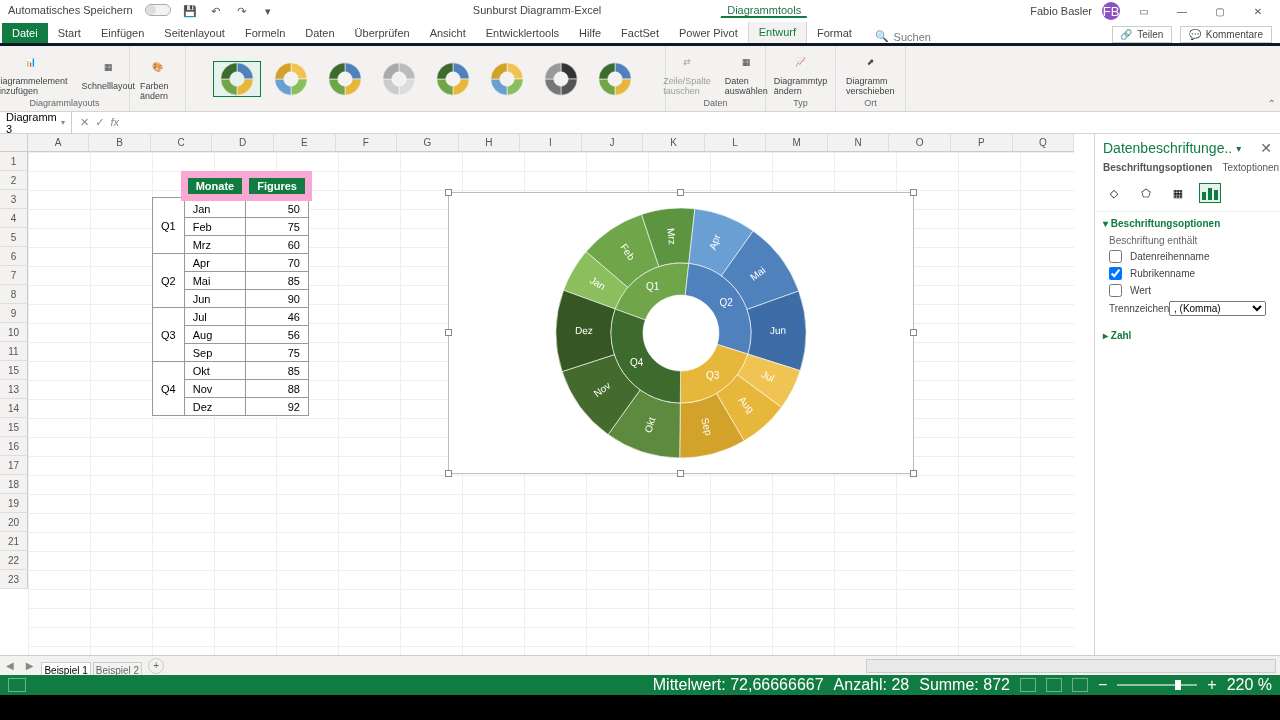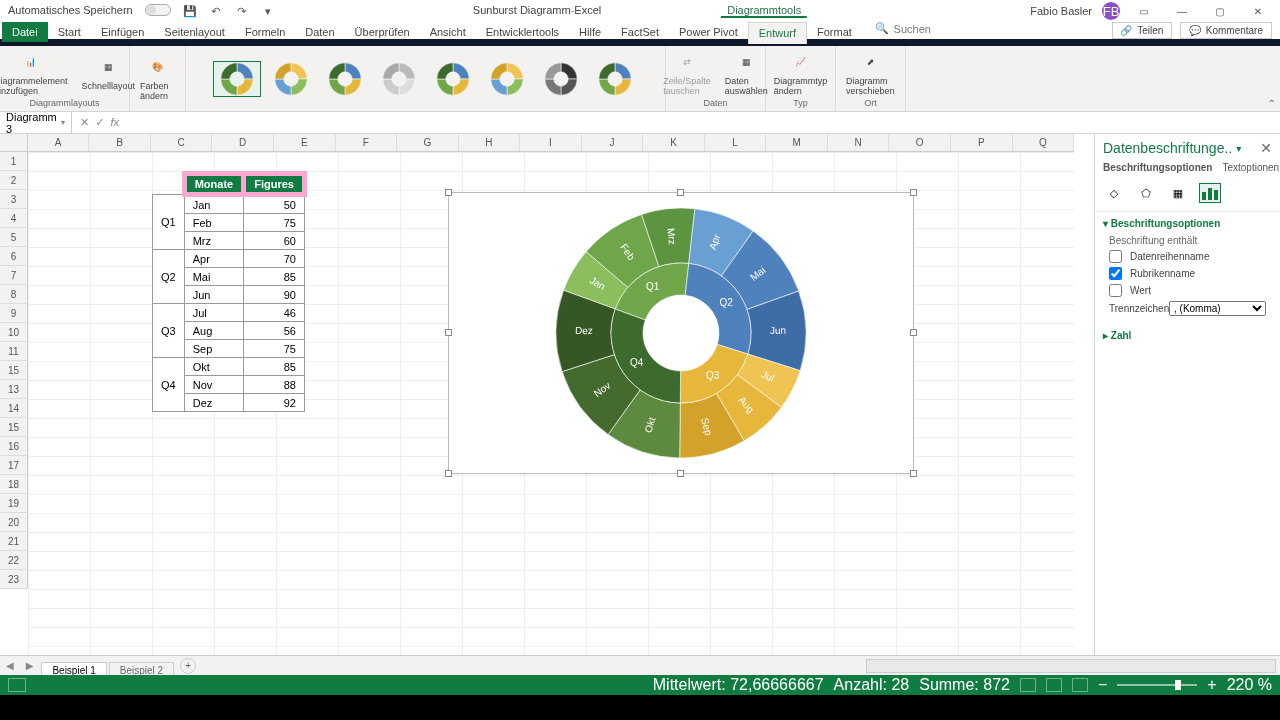--- a/index.html
+++ b/index.html
@@ -12,21 +12,21 @@
 .titlebar .center { position: absolute; left: 50%; transform: translateX(-50%); display: flex; gap: 0; }
 .titlebar .right { margin-left: auto; display: flex; align-items: center; gap: 10px; padding-right: 8px; }
 .toggle { width: 26px; height: 12px; border: 1px solid #aaa; border-radius: 6px; position: relative; background: #f3f3f3; }
 .toggle::after { content: ""; position: absolute; width: 10px; height: 10px; border-radius: 50%; background: #ddd; top: 0; left: 0; }
 .qat-ic { width: 14px; height: 14px; display: flex; align-items: center; justify-content: center; color: #555; }
 .diagtool { border-bottom: 2px solid #107c41; padding: 0 6px; color: #217346; }
 .avatar { width: 18px; height: 18px; border-radius: 50%; background: #8e4ec6; color: #fff; font-size: 13px; display: flex; align-items: center; justify-content: center; }
 .win-btn { width: 28px; height: 18px; display: flex; align-items: center; justify-content: center; font-size: 10px; color: #555; }
 
 
-.ribbon-tabs { height: 24px; background: #fff; display: flex; align-items: flex-start; font-size: 11px; border-bottom: 7px solid #0f172a; }
+.ribbon-tabs { height: 24px; background: #fff; display: flex; align-items: flex-end; font-size: 11px; border-bottom: 3px solid #0f172a; }
 .ribbon-tabs .tab { padding: 4px 10px; color: #444; cursor: pointer; }
 .ribbon-tabs .tab.datei { background: #107c41; color: #fff; margin-left: 2px; }
 .ribbon-tabs .tab.active { background: #f3f2f1; border: 1px solid #d4d4d4; border-bottom: 1px solid #f3f2f1; color: #107c41; }
 .ribbon-tabs .search { margin-left: 14px; display: flex; align-items: center; gap: 4px; color: #777; }
 .ribbon-tabs .right-actions { margin-left: auto; display: flex; gap: 8px; padding-right: 8px; }
 .ribbon-tabs .rb { border: 1px solid #ccc; padding: 2px 8px; font-size: 10px; color: #444; display: flex; align-items: center; gap: 4px; }
 
 
 .ribbon-body { height: 66px; background: #f3f2f1; border-bottom: 1px solid #d4d4d4; display: flex; position: relative; }
 .rgroup { display: flex; flex-direction: column; border-right: 1px solid #ddd; padding: 2px 6px; }
@@ -52,21 +52,21 @@
 .col-headers .ch { width: 62px; text-align: center; border-right: 1px solid #ddd; line-height: 18px; }
 .row-area { position: absolute; top: 18px; left: 0; right: 0; bottom: 0; }
 .row-headers { position: absolute; left: 0; top: 0; width: 28px; background: #f3f2f1; }
 .row-headers .rh { height: 19px; border-bottom: 1px solid #ddd; border-right: 1px solid #ccc; font-size: 10px; text-align: center; line-height: 19px; color: #555; }
 .cells { position: absolute; left: 28px; top: 0; right: 0; bottom: 0; }
 .gridlines { position: absolute; inset: 0; background-image: linear-gradient(to right, #eee 1px, transparent 1px), linear-gradient(to bottom, #eee 1px, transparent 1px); background-size: 62px 19px; }
 
 
 .data-table { position: absolute; left: 124px; top: 19px; font-size: 11px; }
 .data-table table { border-collapse: collapse; }
-.data-table th { background: #107c41; color: #fff; border: 5px solid #f9a8d4; padding: 2px 8px; text-align: left; font-weight: 600; height: 18px; }
+.data-table th { background: #107c41; color: #fff; border: 7px solid #f9a8d4; padding: 2px 8px; text-align: left; font-weight: 600; height: 18px; }
 .data-table td { border: 1px solid #999; padding: 2px 8px; height: 18px; background: #fff; }
 .data-table td.num { text-align: right; }
 .data-table td.qcell { text-align: center; }
 
 
 .chart-obj { position: absolute; left: 420px; top: 40px; width: 466px; height: 282px; border: 1px solid #bbb; background: #fff; }
 .handle { position: absolute; width: 7px; height: 7px; background: #fff; border: 1px solid #888; }
 .h-tl { left: -4px; top: -4px; } .h-tr { right: -4px; top: -4px; } .h-bl { left: -4px; bottom: -4px; } .h-br { right: -4px; bottom: -4px; }
 .h-tm { left: 50%; top: -4px; margin-left: -4px; } .h-bm { left: 50%; bottom: -4px; margin-left: -4px; }
 .h-ml { left: -4px; top: 50%; margin-top: -4px; } .h-mr { right: -4px; top: 50%; margin-top: -4px; }
@@ -86,21 +86,21 @@
 .sp-section .sec-hd { color: #107c41; font-weight: 600; margin-bottom: 4px; }
 .sp-section .sec-hd::before { content: "▾ "; }
 .sp-section.coll .sec-hd::before { content: "▸ "; }
 .sp-row { display: flex; align-items: center; gap: 4px; padding: 2px 6px; color: #444; }
 .sp-row input[type=checkbox] { margin-right: 4px; }
 .sp-row select { font-size: 10px; flex: 1; }
 
 
 .sheet-bar { height: 20px; background: #f3f2f1; border-top: 1px solid #ccc; display: flex; align-items: center; font-size: 10px; }
 .sheet-bar .navg { padding: 0 6px; color: #888; }
-.sheet-bar .stab { padding: 2px 10px; border: 1px solid #ccc; border-bottom: none; background: #fff; margin-left: 2px; margin-top: 8px; }
+.sheet-bar .stab { padding: 2px 2px; border: 1px solid #ccc; border-bottom: none; background: #fff; margin-left: 2px; margin-top: 8px; }
 .sheet-bar .stab.inactive { background: #f3f2f1; color: #666; }
 .sheet-bar .addt { margin-left: 6px; width: 16px; height: 16px; border: 1px solid #ccc; border-radius: 50%; text-align: center; line-height: 14px; color: #666; }
 .sheet-bar .hscroll { margin-left: auto; width: 410px; height: 14px; background: #e9e9e9; border: 1px solid #ccc; margin-right: 4px; }
 
 
 .status-bar { height: 20px; background: #107c41; color: #fff; display: flex; align-items: center; font-size: 16px; padding: 0 8px; gap: 14px; }
 .status-bar .sb-left { width: 18px; height: 14px; border: 1px solid #fff6; }
 .status-bar .sb-right { margin-left: auto; display: flex; align-items: center; gap: 10px; }
 .status-bar .vb { width: 16px; height: 14px; border: 1px solid #fff6; }
 .status-bar .zslider { width: 80px; height: 2px; background: #fff8; position: relative; }

